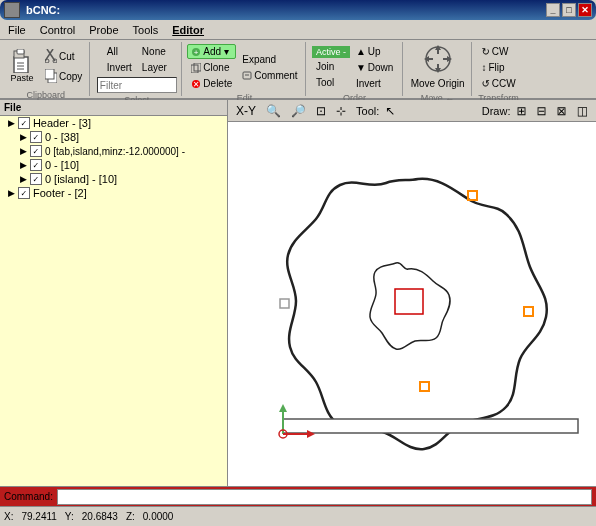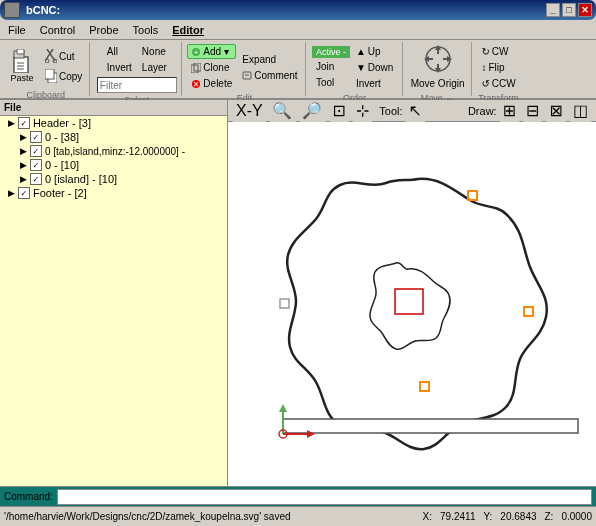--- a/index.html
+++ b/index.html
@@ -143,21 +143,21 @@
     #view-toolbar {
       background: #d4d0c8;
       height: 22px;
       display: flex;
       align-items: center;
       padding: 0 4px;
       gap: 2px;
       border-bottom: 1px solid #888;
     }
 
-    #view-toolbar .tb-btn { font-size: 16px; }
+    #view-toolbar .tb-btn { font-size: 12px; }
 
     
     #canvas-svg {
       width: 100%;
       height: 100%;
     }
 
     
     #statusbar {
       background: #d4d0c8;
@@ -165,21 +165,21 @@
       border-top: 1px solid #888;
       display: flex;
       align-items: center;
       padding: 0 4px;
       gap: 8px;
       font-size: 10px;
     }
 
     
     #cmdbar {
-      background: #0f766e;
+      background: #b91c1c;
       height: 20px;
       border-top: 1px solid #888;
       display: flex;
       align-items: center;
       padding: 0 4px;
       gap: 4px;
       font-size: 10px;
     }
     #cmdbar input {
       flex: 1;
@@ -525,20 +525,19 @@
     </div>
   </div>
 </div>
 
 <div id="cmdbar">
   <span>Command:</span>
   <input type="text" style="flex: 1 1 0%; height: 16px; border: 1px solid rgb(136, 136, 136); background: white; font-size: 10px; padding: 0px 2px;" value="">
 </div>
 
 <div id="statusbar">
-  <span style="flex:1;overflow:hidden;white-space:nowrap;text-overflow:ellipsis;">'/home/harvie/Work/Designs/cnc/2D/zamek_koupelna.svg' saved</span>
   <span>X:</span>
   <span>79.2411</span>
   <span>Y:</span>
   <span>20.6843</span>
   <span>Z:</span>
   <span>0.0000</span>
 </div>
 
 </body></html>

